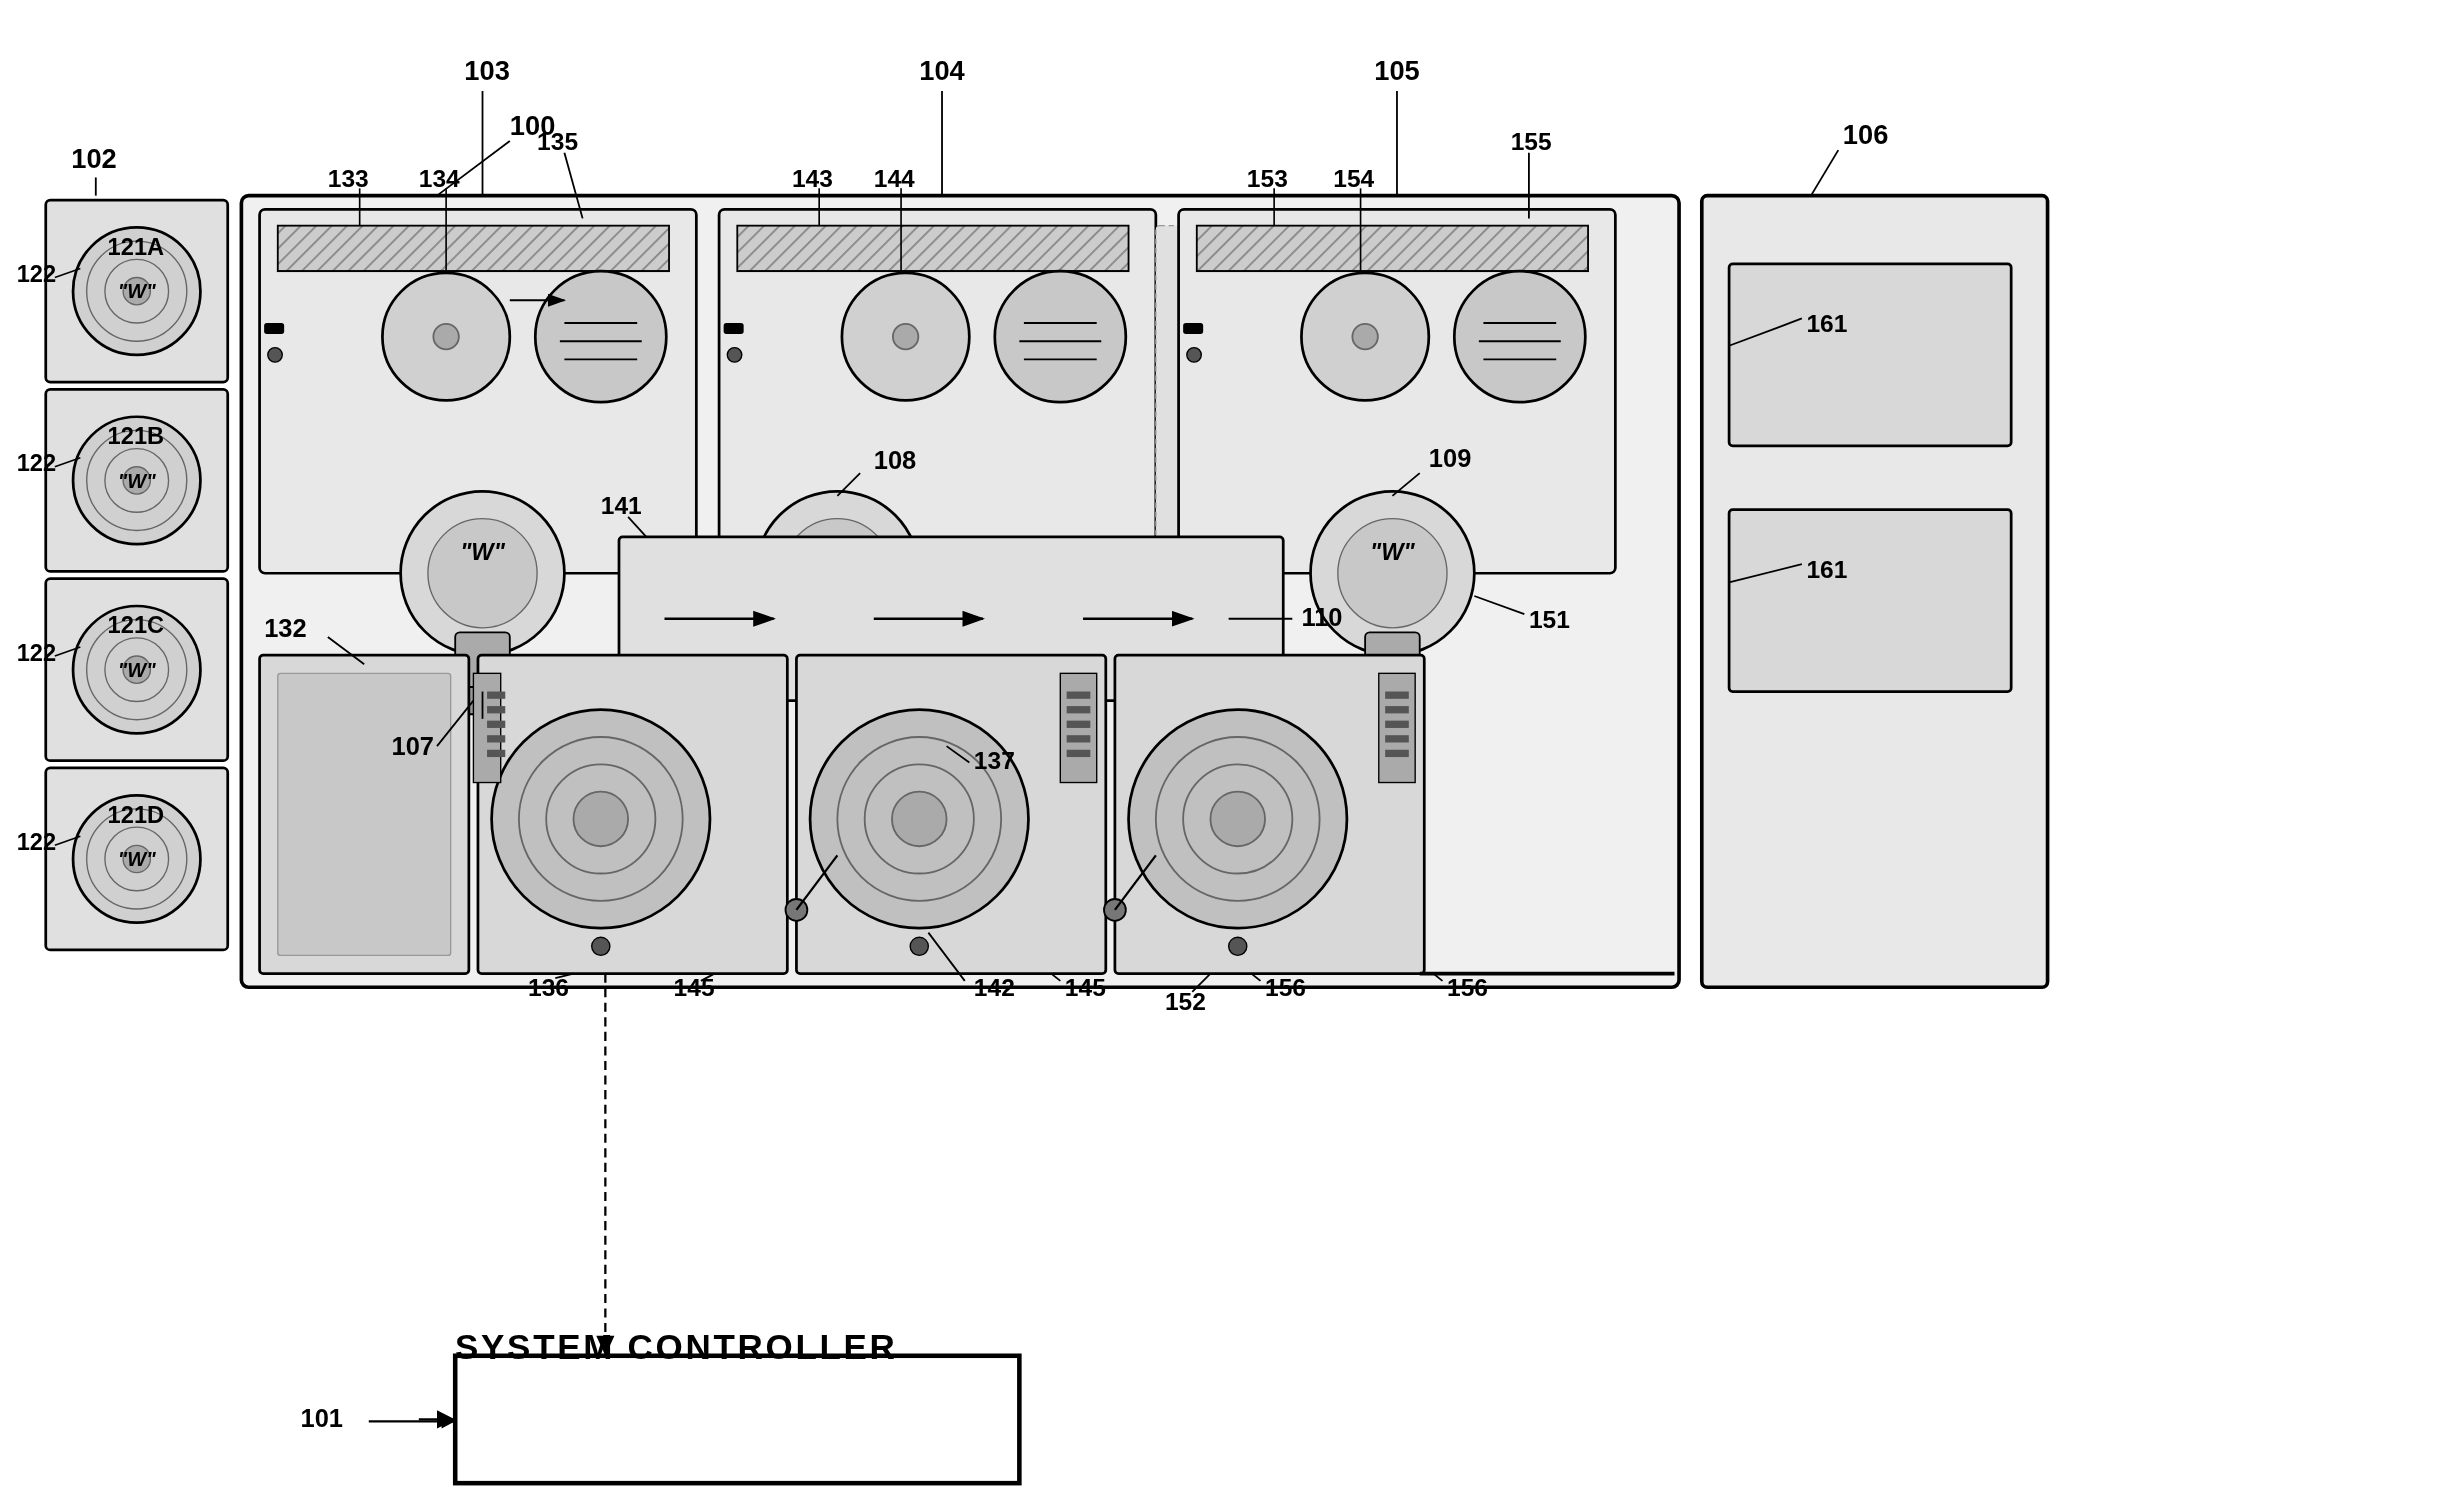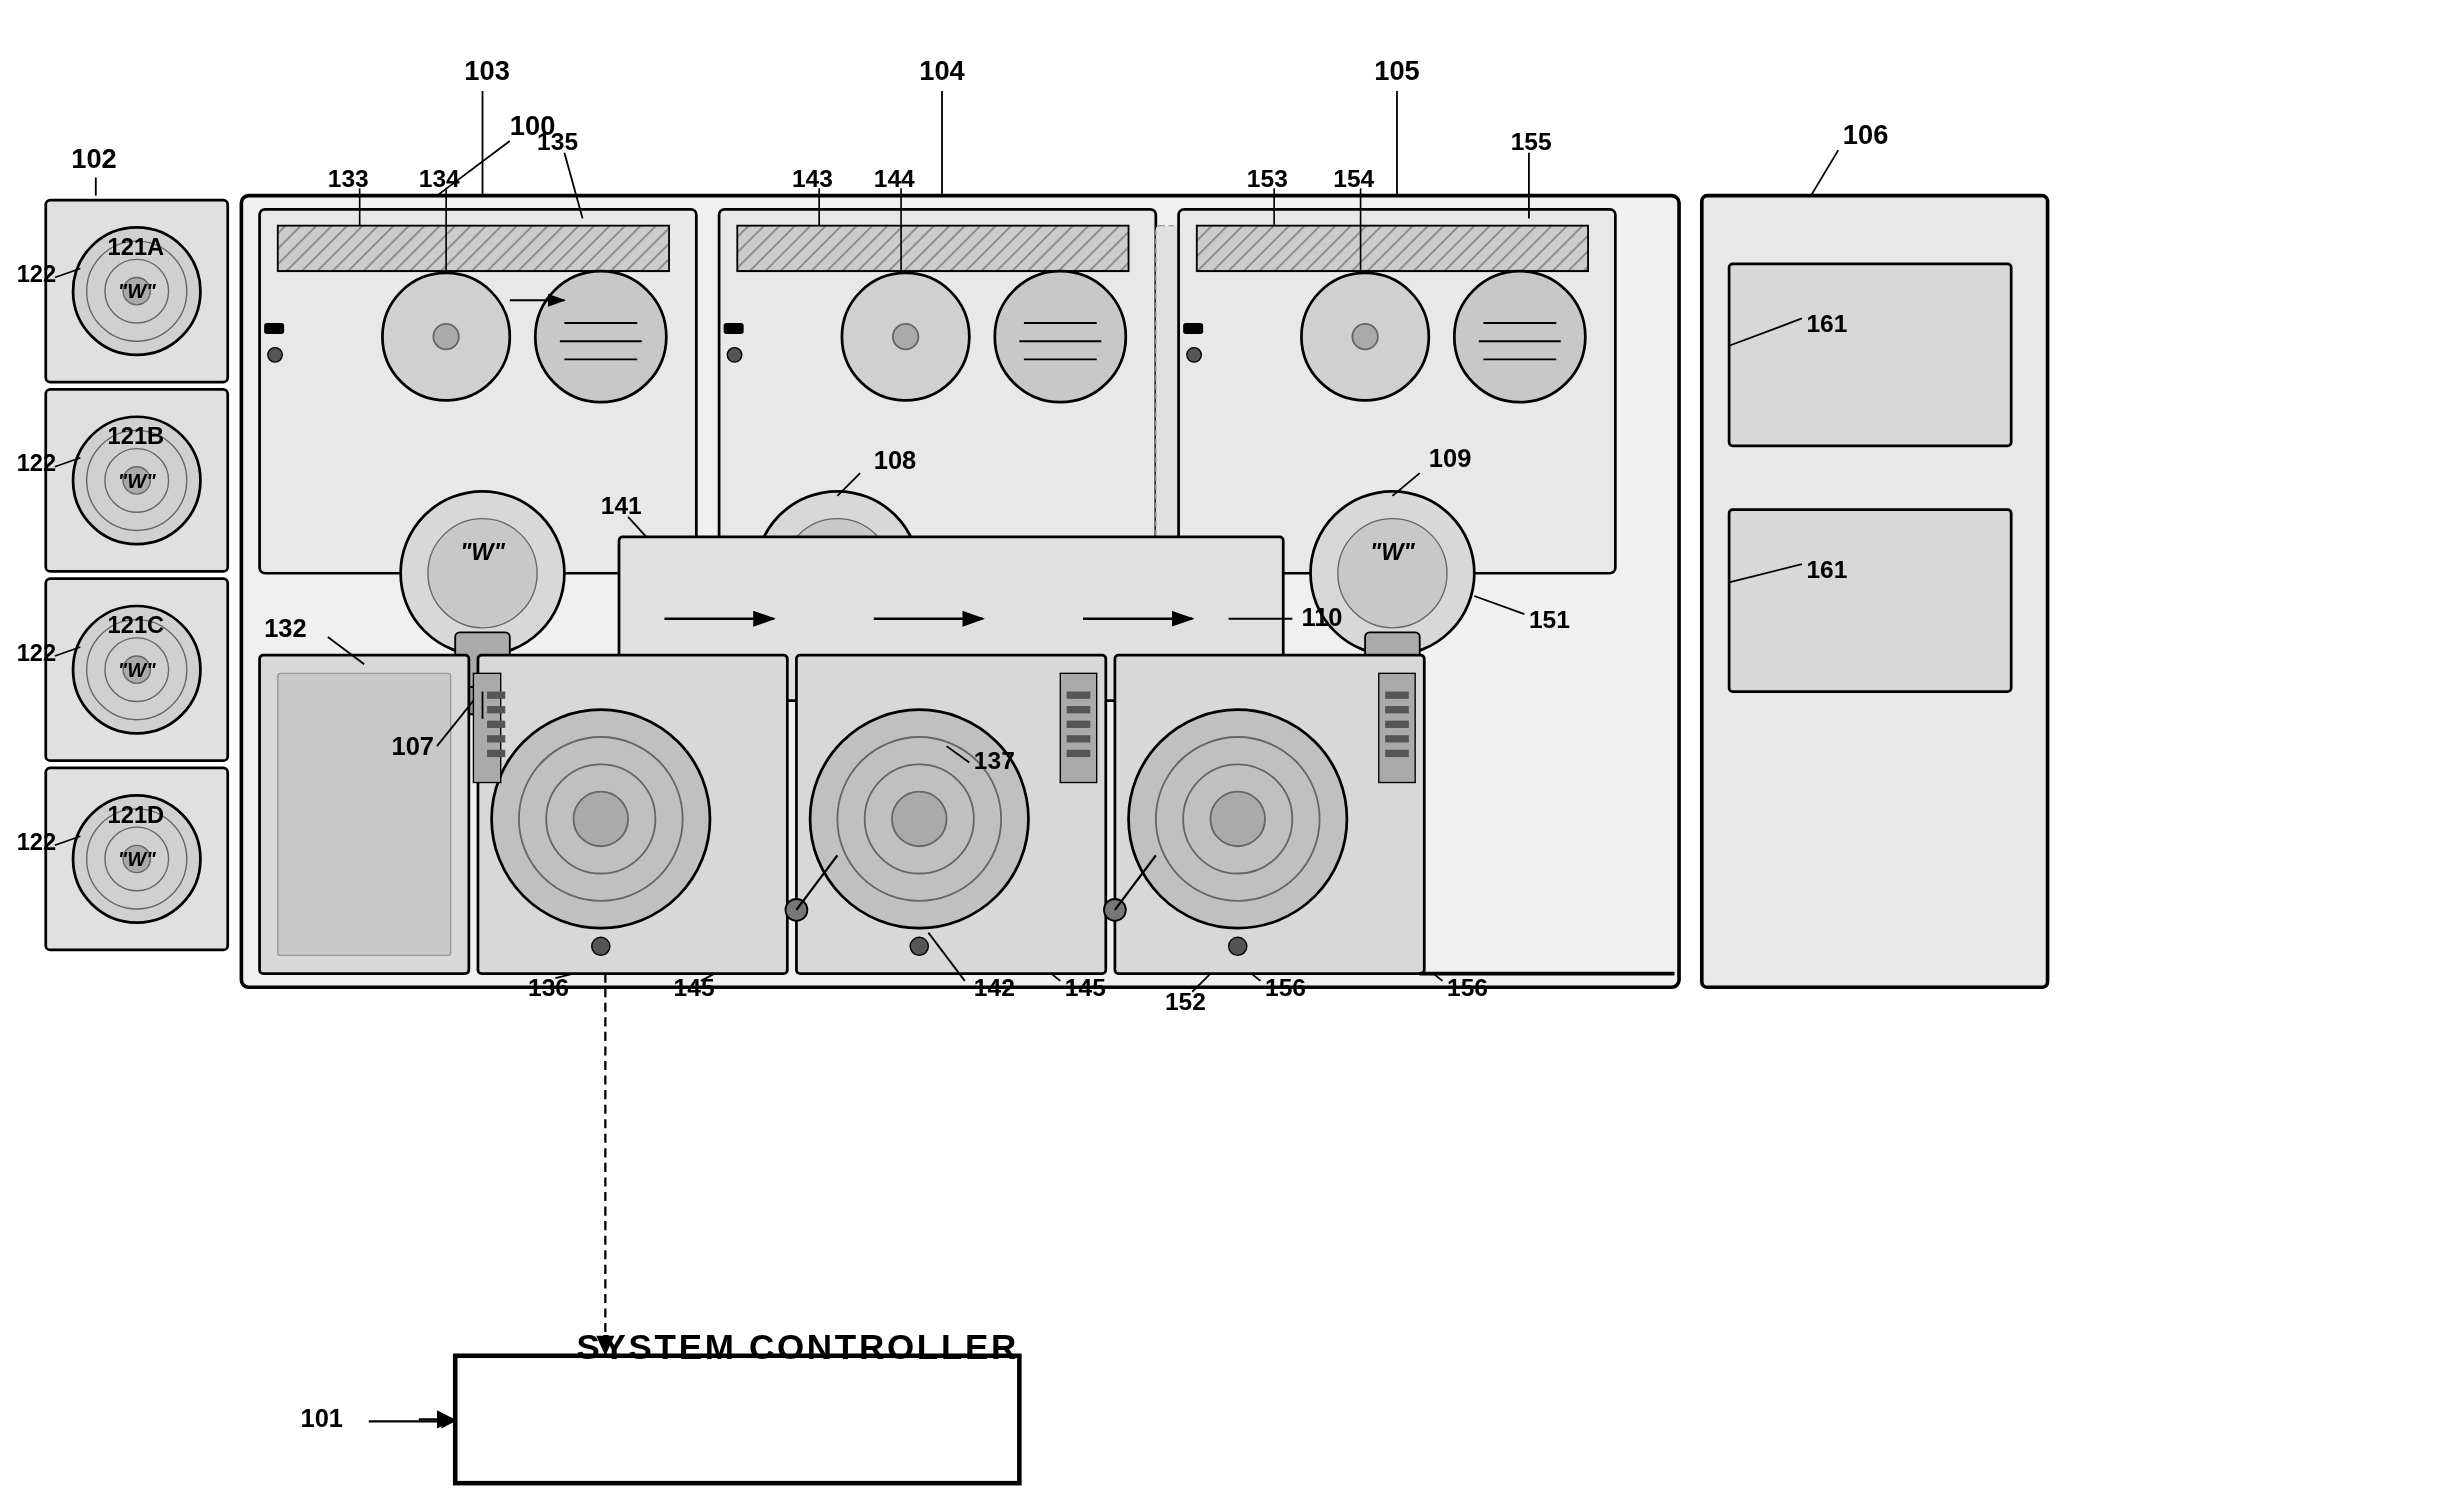--- a/index.html
+++ b/index.html
@@ -340,18 +340,18 @@
 
     <text x="1985" y="635" font-size="27" font-weight="bold">161</text>
     <line x1="1980" y1="620" x2="1900" y2="640" stroke="#000" stroke-width="2"></line>
 
     <text x="330" y="1568" font-size="28" font-weight="bold">101</text>
     <line x1="405" y1="1562" x2="500" y2="1562" stroke="#000" stroke-width="2.5"></line>
     <polygon points="500,1562 485,1554 485,1570" fill="#000"></polygon>
 
   </svg>
 
-  <div style="position:absolute; bottom:95px; left:455px; width:564px; height:127px; display:flex; align-items:center; justify-content:flex-end;">
+  <div style="position:absolute; bottom:95px; left:455px; width:564px; height:127px; display:flex; align-items:center; justify-content:flex-start;">
     <span style="font-size:35px; font-weight:bold; letter-spacing:2.7px; color:#000;">SYSTEM CONTROLLER</span>
   </div>
 
 </div>
 
 
 </body></html>

